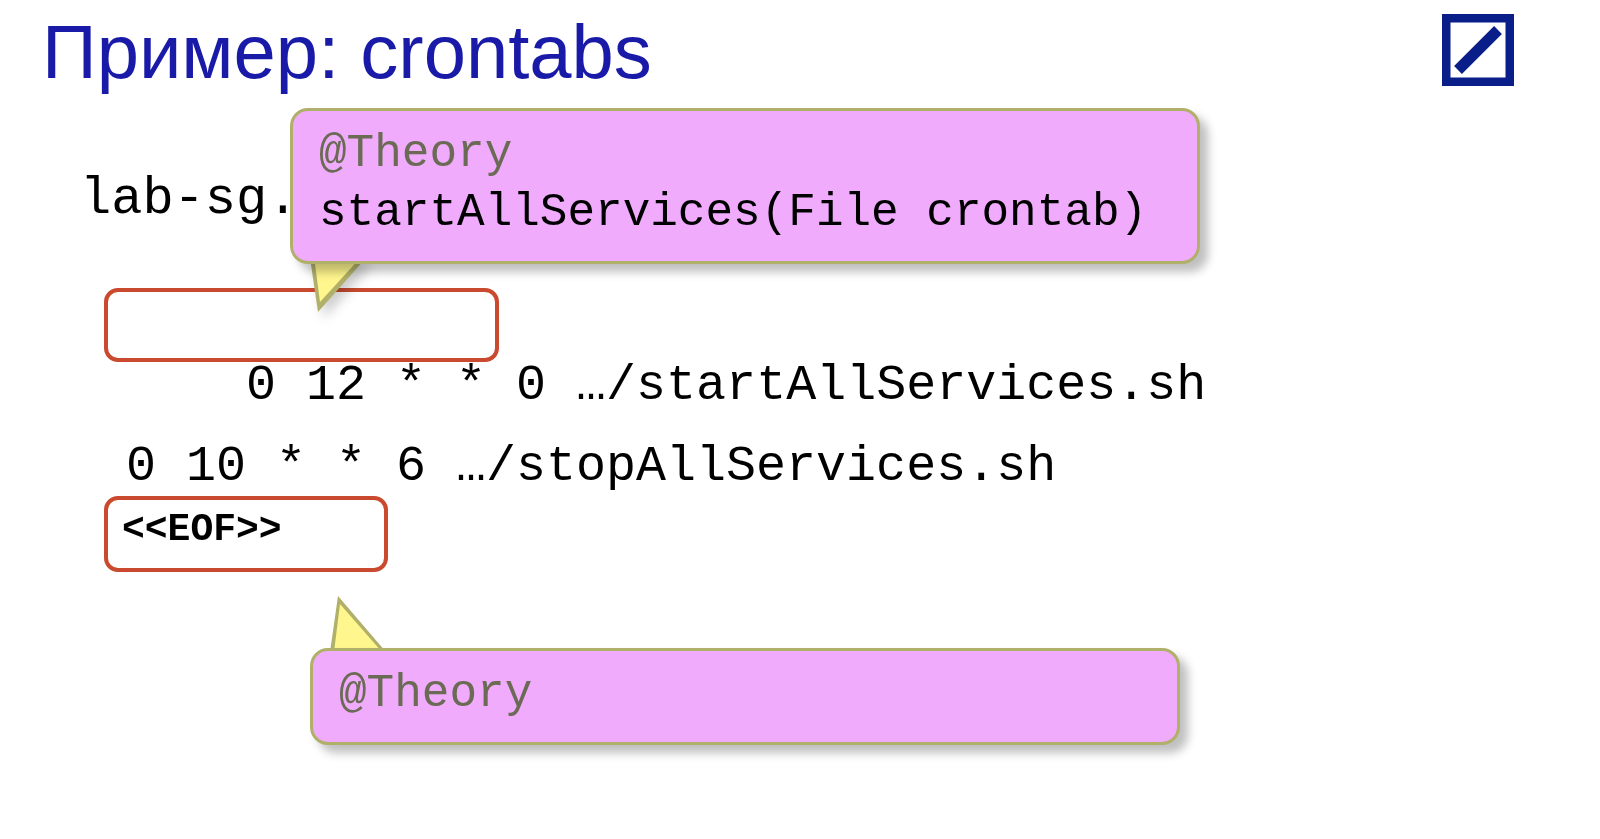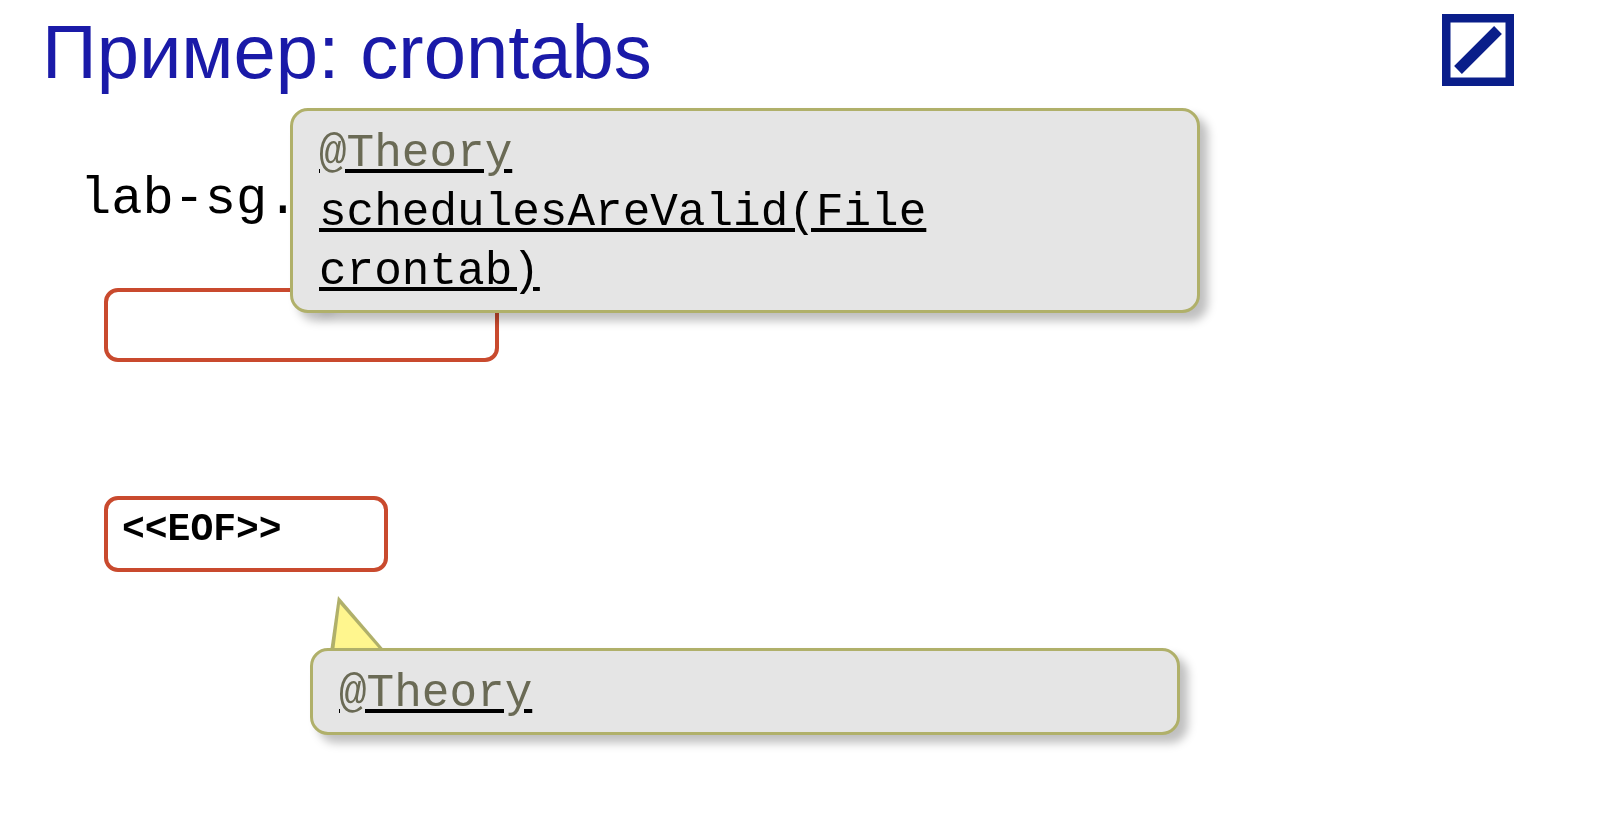--- a/index.html
+++ b/index.html
@@ -81,29 +81,28 @@
     left: 104px;
     top: 496px;
     width: 284px;
     height: 76px;
     border: 4px solid #c94a2e;
     border-radius: 14px;
     box-sizing: border-box;
   }
   .callout {
     position: absolute;
-    background: #e5e5e5;
+    background: #f0abfc;
     border: 3px solid #b0b06a;
     border-radius: 18px;
-    padding: 14px 26px 8px 26px;
+    padding: 14px 26px 18px 26px;
     font-size: 46px;
     line-height: 1.28;
     box-shadow: 8px 8px 10px rgba(0,0,0,0.25);
     box-sizing: border-box;
-    text-decoration: underline;
   }
   .callout .annot {
     color: #6a6a55;
   }
   .callout .sig {
     color: #000;
   }
   .callout1 {
     left: 290px;
     top: 108px;
@@ -160,32 +159,36 @@
 
   <div class="logo">
     <svg viewBox="0 0 72 72" width="72" height="72">
       <rect x="4" y="4" width="64" height="64" fill="none" stroke="#0a1e8a" stroke-width="9"></rect>
       <line x1="16" y1="56" x2="56" y2="16" stroke="#0a1e8a" stroke-width="11"></line>
     </svg>
   </div>
 
   <div class="filename mono">lab-sg.cron</div>
 
+  <div class="cron-line1 mono">
+    <span>0 12 * * 0</span><span> …/startAllServices.sh</span>
+  </div>
   <div class="cron-box1"></div>
 
+  <div class="cron-line2 mono">0 10 * * 6 …/stopAllServices.sh</div>
 
   <div class="eof mono">&lt;&lt;EOF&gt;&gt;</div>
   <div class="cron-box2"></div>
 
   <div class="tail tail1-border"></div>
   <div class="tail tail1-fill"></div>
 
   <div class="callout callout1 mono">
     <div class="annot">@Theory</div>
-    <div class="sig">schedulesAreValid(File crontab)</div>
+    <div class="sig">startAllServices(File crontab)</div>
   </div>
 
   <div class="tail tail2-border"></div>
   <div class="tail tail2-fill"></div>
 
   <div class="callout callout2 mono">
     <div class="annot">@Theory</div>
   </div>
 
 </div>

